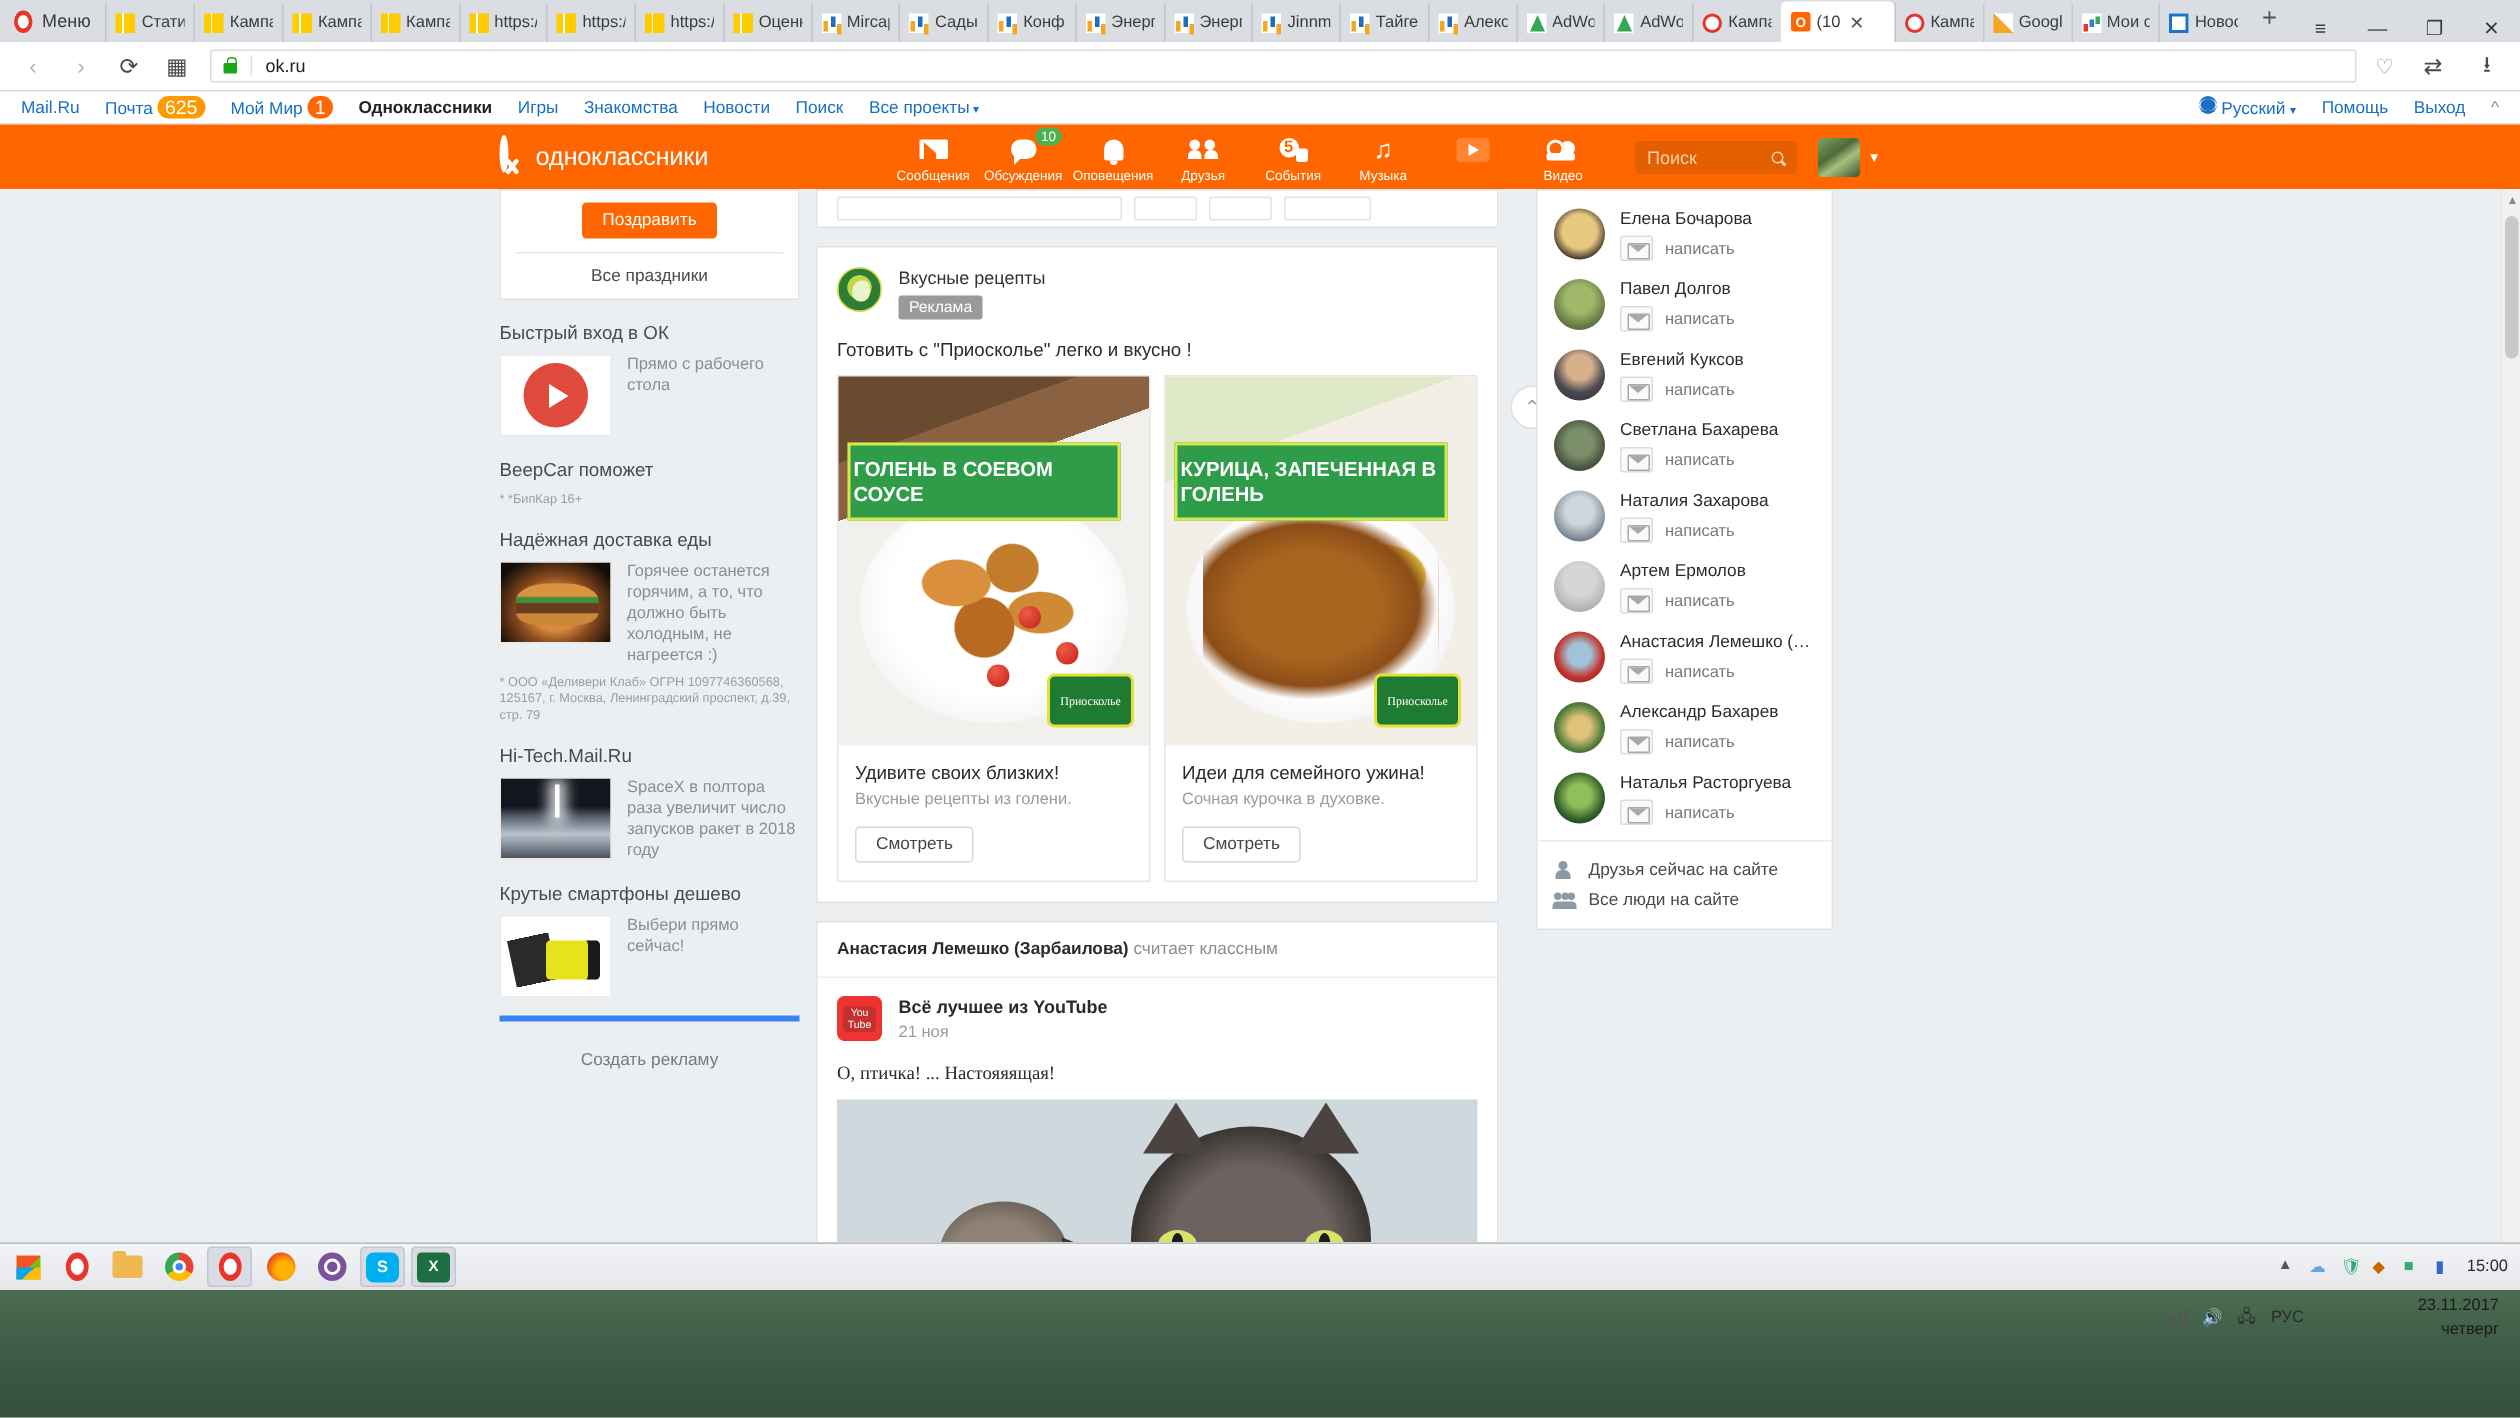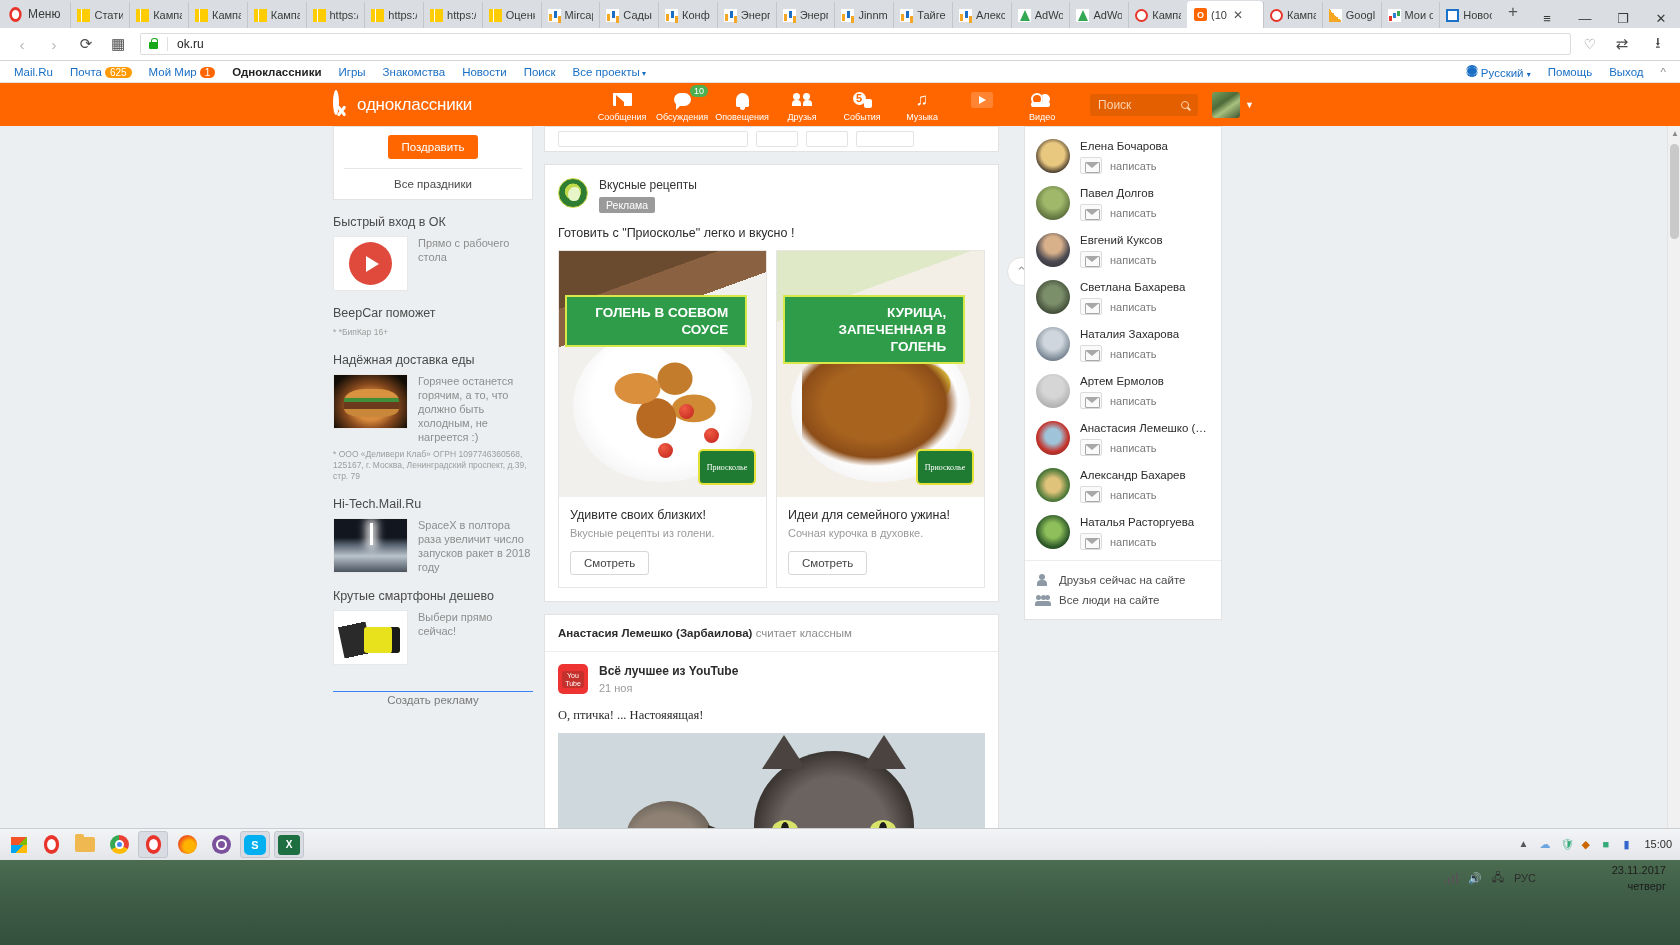--- a/index.html
+++ b/index.html
@@ -96,21 +96,21 @@
   
   #toplinks {
     height: 22px; background: #fff; display: flex; align-items: center;
     padding: 0 14px; font-size: 11.5px; gap: 17px; color: #1a6fc4;
     border-bottom: 1px solid #e4e4e4;
   }
   #toplinks a { color: #1a6fc4; text-decoration: none; white-space: nowrap; }
   #toplinks .bold { font-weight: bold; color: #222; }
   .badge-pill {
     background: #f90; color: #fff; border-radius: 8px; padding: 0px 5px;
-    font-size: 10px; margin-left: 3px; display:inline-block;
+    font-size: 13px; margin-left: 3px; display:inline-block;
   }
   .badge-pill.red { background:#f60; }
   .toplinks-right { margin-left: auto; display:flex; align-items:center; gap: 17px; }
   .globe {
     width:12px;height:12px;border-radius:50%;background:#1a6fc4;display:inline-block;
     position:relative; margin-right:3px;
   }
   .globe::after{content:'';position:absolute;inset:2px 0;border-left:1px solid #fff;border-right:1px solid #fff;border-radius:50%;}
   .caret { font-size: 8px; }
 
@@ -219,21 +219,21 @@
   .th-car { background: linear-gradient(120deg,#e0457e 0%, #f07aa0 25%, #cfe4ef 45%, #9ec4d8 60%, #e25b86 100%); }
   .th-car::after{content:'';position:absolute;left:18px;top:12px;width:26px;height:34px;background:radial-gradient(circle at 50% 30%, #f2d3b8 0 35%, #2b2b35 36% 100%);border-radius:50% 50% 40% 40%;}
   .th-burger { background: radial-gradient(ellipse at 50% 60%, #d98a3c 0 30%, #8a4a1e 50%, #120d07 85%); }
   .th-burger::after{content:'';position:absolute;left:10px;top:14px;width:55px;height:28px;background:linear-gradient(#d9923f 0 30%,#3f8f3a 34% 45%,#6b3a1c 48% 70%,#c9873a 72% 100%);border-radius:40% 40% 30% 30%;}
   .th-rocket { background: linear-gradient(#12161f 0 35%, #55606e 48%, #b9c3cc 70%, #4a535e 100%); }
   .th-rocket::after{content:'';position:absolute;left:36px;top:4px;width:3px;height:22px;background:#fff;box-shadow:0 0 9px 4px rgba(255,255,255,.85);}
   .th-phone { background: #fff; }
   .th-phone::before{content:'';position:absolute;left:7px;top:11px;width:28px;height:36px;background:linear-gradient(#fff 0 6%, #2a2a2a 6% 94%, #fff 94%);transform:rotate(-12deg);}
   .th-phone::after{content:'';position:absolute;left:30px;top:16px;width:36px;height:26px;background:#e8e21c;border-radius:3px;box-shadow:inset -10px 0 0 -2px #1a1a1a;}
 
-  .left-foot { border-top: 1px solid #3b82f6; margin-top: 26px; padding-top: 2px; }
+  .left-foot { border-top: 4px solid #3b82f6; margin-top: 12px; padding-top: 20px; }
   .create-ad { text-align:center; font-size: 11.5px; color: #7a7a7a; }
   .foot-links { margin-top: 13px; font-size: 11px; color: #7a7a7a; line-height: 19px; }
   .foot-links span { margin-right: 8px; }
 
   
   #center-col { width: 455px; flex: 0 0 455px; }
   .feed-card { background:#fff; border: 1px solid #e2e2e2; margin-bottom: 12px; }
   #stub-card { height: 26px; padding: 0 13px; display:flex; align-items:center; gap: 8px; }
   .stub-box { height: 16px; border: 1px solid #e3e3e3; border-radius: 2px; }
 
@@ -269,22 +269,22 @@
   }
   .food-b {
     position:absolute; left: 12%; top: 36%; width: 76%; height: 52%;
     background: radial-gradient(ellipse at 45% 50%, #a8641f 0 40%, #8c4d18 60%, transparent 70%),
                 radial-gradient(ellipse at 75% 35%, #e0c23a 0 18%, transparent 19%),
                 radial-gradient(ellipse at 22% 66%, #4f8a33 0 16%, transparent 17%);
   }
   .tomato { position:absolute; width: 15px; height: 15px; border-radius:50%; background: radial-gradient(circle at 35% 30%, #f05b44, #c0221a); }
   .label-green {
     position: absolute; left: 6px; top: 44px; background: #2e9c49; color: #fff;
-    font-size: 13.5px; font-weight: bold; padding: 7px 17px; line-height: 17px;
-    border: 2px solid #d8e84a; max-width: 88%; text-align: right;
+    font-size: 13.5px; font-weight: bold; padding: 7px 2px; line-height: 17px;
+    border: 2px solid #d8e84a; max-width: 88%;
   }
   .prio-logo {
     position:absolute; right: 10px; bottom: 12px; width: 58px; height: 36px;
     background: #1f7a32; border: 2px solid #e3e03a; border-radius: 5px;
     display:flex; align-items:center; justify-content:center; color:#fff; font-size: 8px;
   }
   .prio-logo span { font-family: "Liberation Serif", serif; }
   .promo-body { padding: 11px 11px 12px 11px; }
   .promo-title { font-size: 12.5px; color: #2b2b2b; }
   .promo-sub { font-size: 11px; color: #9a9a9a; margin-top: 5px; }

